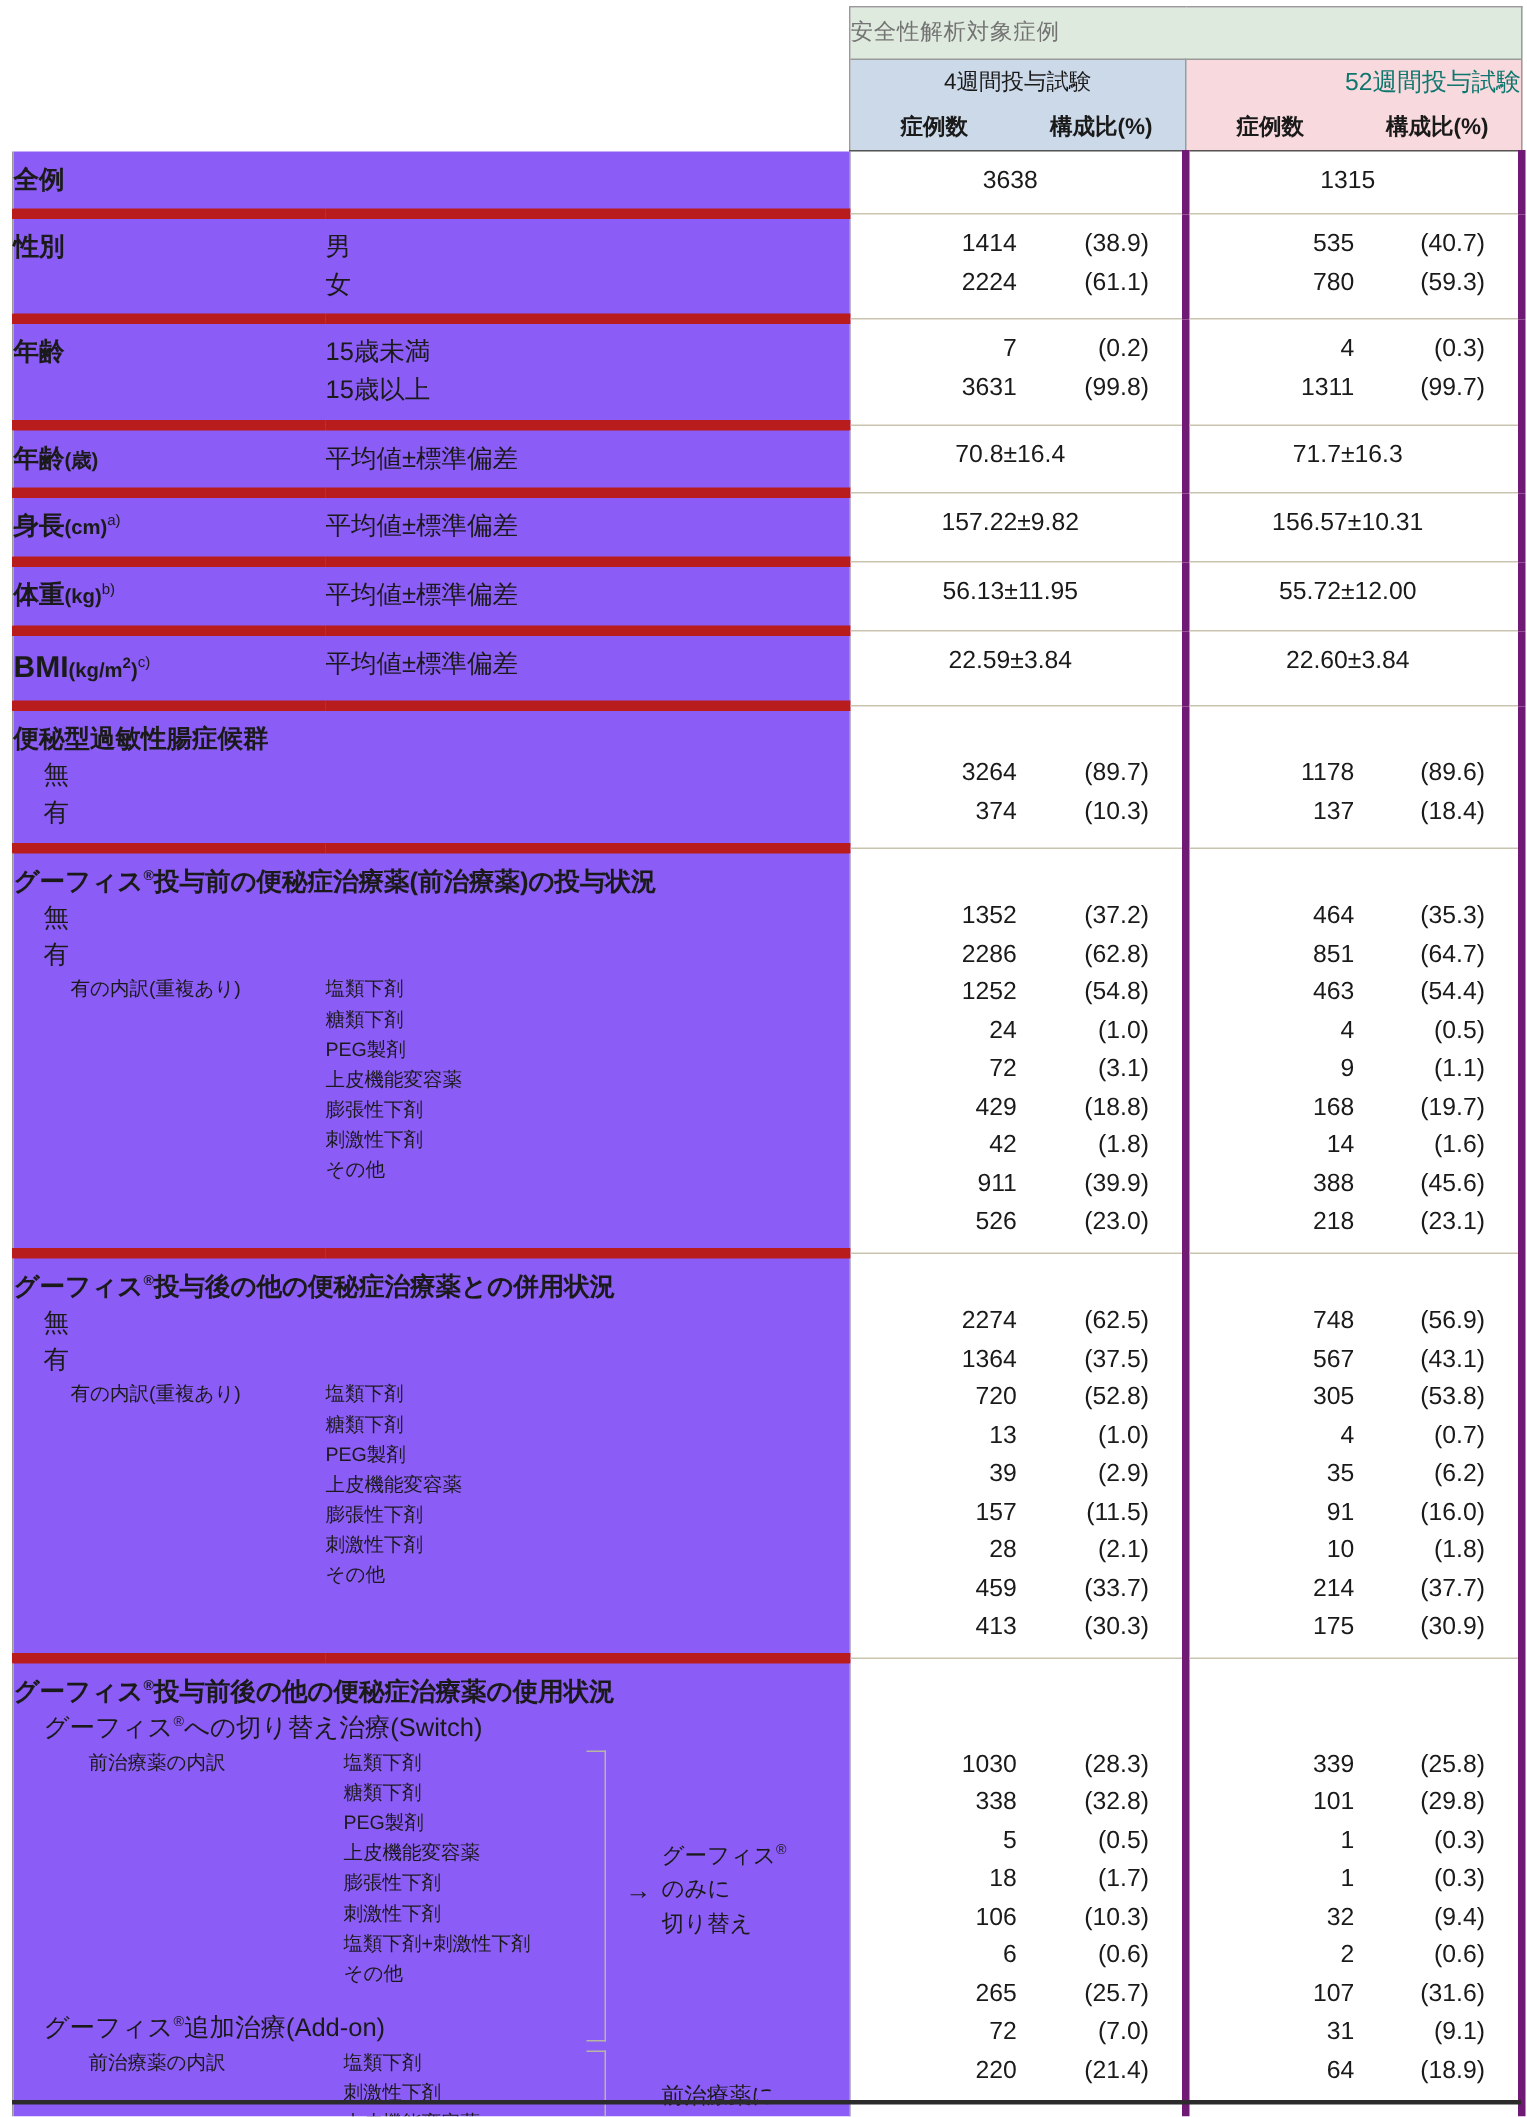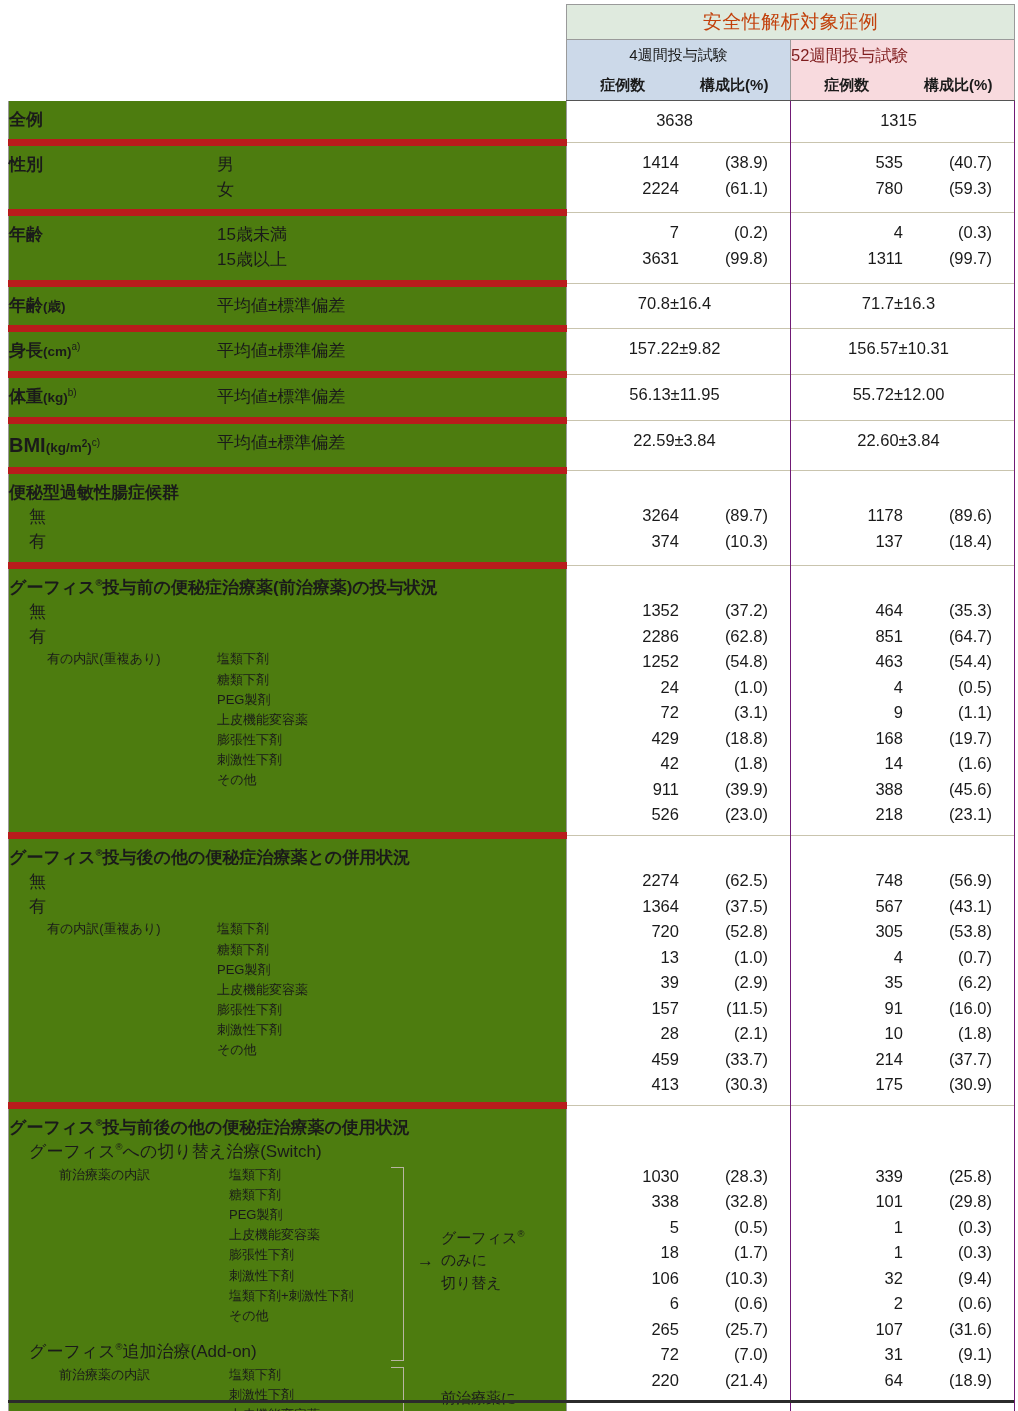--- a/index.html
+++ b/index.html
@@ -25,45 +25,45 @@
     padding: 0;
     vertical-align: top;
     font-weight: normal;
   }
 
   
   .h-green {
     background: #dfeade;
     border: 1px solid #9a9a9a;
     border-bottom: none;
-    text-align: center;
-    font-size: 19px;
-    color: #c2410c;
+    text-align: left;
+    font-size: 15px;
+    color: #737373;
     height: 34px;
     line-height: 34px;
     letter-spacing: .5px;
   }
   .h-blue {
     background: #ccd9e9;
     border: 1px solid #9a9a9a;
     border-top: 1px solid #9a9a9a;
     border-bottom: none;
     text-align: center;
     font-size: 15px;
     color: #1a1a1a;
     height: 30px;
     line-height: 30px;
   }
   .h-pink {
     background: #f8dade;
     border: 1px solid #9a9a9a;
     border-bottom: none;
-    text-align: left;
+    text-align: right;
     font-size: 16.5px;
-    color: #7f1d1d;
+    color: #0f766e;
     height: 30px;
     line-height: 30px;
   }
   .h-blue-sub {
     background: #ccd9e9;
     border-left: 1px solid #9a9a9a;
     border-right: 1px solid #9a9a9a;
     border-bottom: 1px solid #555;
     text-align: center;
     font-size: 15px;
@@ -84,29 +84,29 @@
   }
   .h-corner-left {
     background: #ffffff;
     border: none;
   }
   .hdr-pair { display: flex; width: 100%; font-weight: bold; }
   .hdr-pair > span { flex: 1 1 50%; text-align: center; }
 
   
   .lbl {
-    background: #4d7c0f;
+    background: #8b5cf6;
     border-left: 1px solid #9a9a9a;
     border-right: 1px solid #9a9a9a;
     padding: 0 0 0 10px;
     color: #1a1a1a;
   }
   .num {
     background: #ffffff;
-    border-right: 1px solid #701a75;
+    border-right: 5px solid #701a75;
     color: #1a1a1a;
   }
   .sep-top { border-top: 7px solid #b91c1c; }
   .sep-top-num { border-top: 1px solid #c9c4ae; }
 
   .cat {
     font-size: 17px;
     font-weight: bold;
     line-height: 1.45;
     white-space: nowrap;

